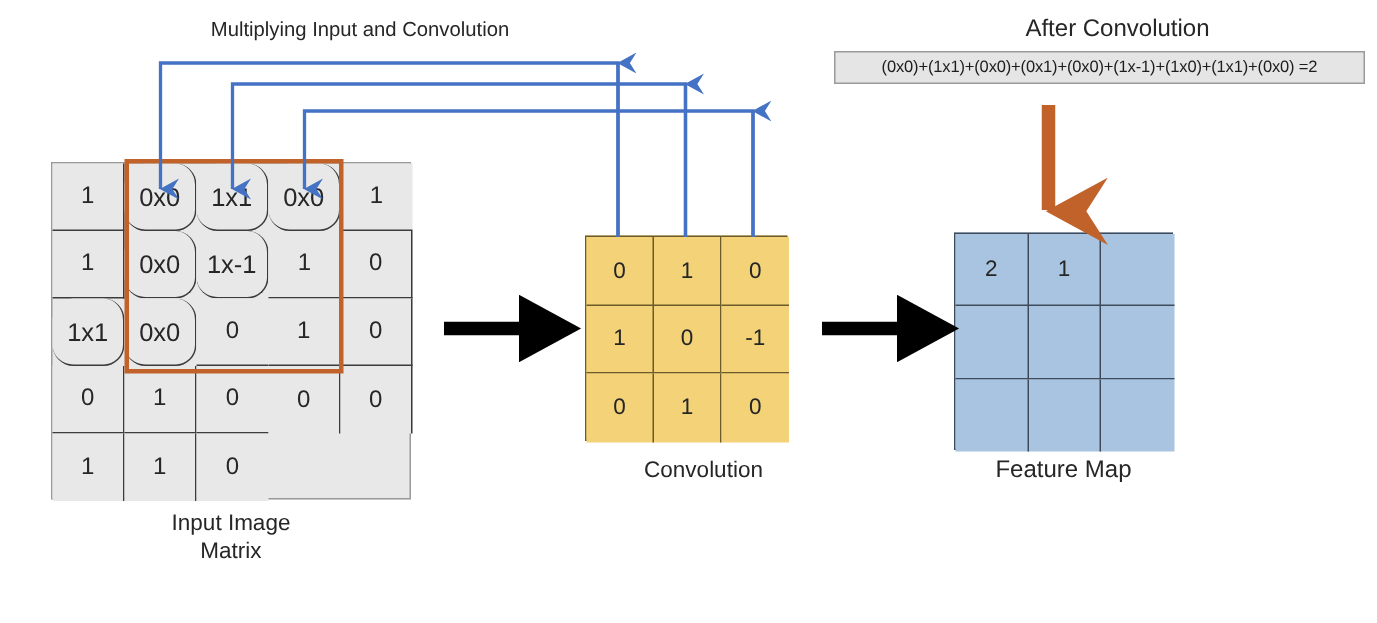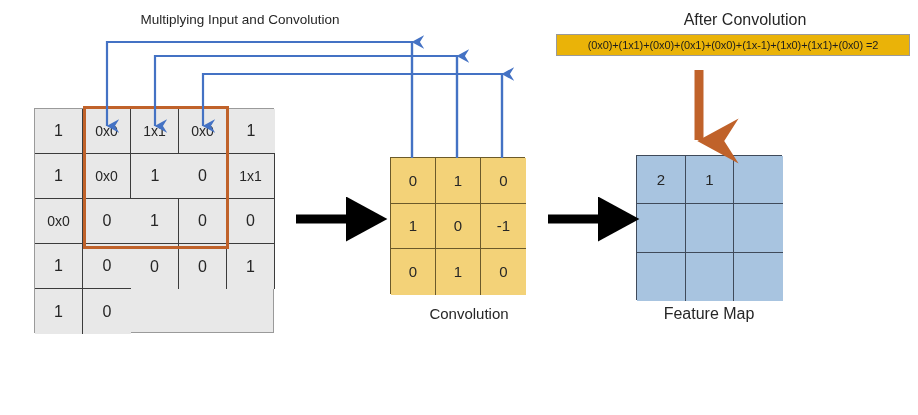--- a/index.html
+++ b/index.html
@@ -14,21 +14,21 @@
   .cell{box-sizing:border-box;display:flex;align-items:center;justify-content:center;
         font-size:15px;line-height:1;color:#262626;}
 
   
   #input-matrix{left:34px;top:108px;width:240px;height:225px;
       grid-template-columns:repeat(5,48px);grid-template-rows:repeat(5,45px);
       background:#e8e8e8;border:1px solid #9a9a9a;}
   #input-matrix .cell{background:#e8e8e8;border-right:1px solid #3b3b3b;border-bottom:1px solid #3b3b3b;}
   #input-matrix .cell.lastcol{border-right:none;}
   #input-matrix .cell.lastrow{border-bottom:none;}
-  #input-matrix .cell.mul{font-size:14px;}
+  #input-matrix .cell.mul{font-size:17px;border-radius:14px;}
   #input-matrix .cell.plain{font-size:16px;}
 
   
   #receptive-field{position:absolute;left:83px;top:106px;width:146px;height:143px;
       border:3px solid #c0622a;box-sizing:border-box;pointer-events:none;}
 
   
   #conv-matrix{left:390px;top:157px;width:135px;height:137px;
       grid-template-columns:repeat(3,45px);grid-template-rows:repeat(3,45.6px);
       background:#f3d278;border:1px solid #6b5a2a;}
@@ -47,21 +47,21 @@
   
   .caption{position:absolute;text-align:center;font-size:15px;color:#262626;line-height:1.25;}
   #title-multiplying{left:70px;top:12px;width:340px;font-size:13.5px;}
   #title-after-conv{left:600px;top:10px;width:290px;font-size:16px;}
   #caption-input{left:84px;top:340px;width:140px;font-size:15px;}
   #caption-conv{left:403px;top:305px;width:132px;font-size:15px;}
   #caption-feature{left:626px;top:304px;width:166px;font-size:16px;}
 
   
   #formula-box{position:absolute;left:556px;top:34px;width:354px;height:22px;
-      box-sizing:border-box;border:1px solid #9a9a9a;background:#eab308;
+      box-sizing:border-box;border:1px solid #9a9a9a;background:#e5e5e5;
       display:flex;align-items:center;justify-content:center;
       font-size:11px;color:#1d1d1d;letter-spacing:-0.1px;white-space:nowrap;}
 
   
   #arrow-layer{position:absolute;left:0;top:0;width:918px;height:415px;pointer-events:none;}
 </style>
 </head>
 <body>
 
 <div class="stage">
@@ -73,20 +73,21 @@
 
   <div class="matrix" id="input-matrix">
     <div class="cell plain">1</div>
     <div class="cell mul">0x0</div>
     <div class="cell mul">1x1</div>
     <div class="cell mul">0x0</div>
     <div class="cell plain lastcol">1</div>
 
     <div class="cell plain">1</div>
     <div class="cell mul">0x0</div>
+    <div class="cell mul">1x-1</div>
     <div class="cell plain lastcol">1</div>
 
     <div class="cell plain">0</div>
     <div class="cell mul">1x1</div>
     <div class="cell mul">0x0</div>
     <div class="cell plain lastcol">0</div>
 
     <div class="cell plain">1</div>
     <div class="cell plain">0</div>
     <div class="cell plain">0</div>
@@ -94,20 +95,24 @@
     <div class="cell plain lastcol">0</div>
 
     <div class="cell plain lastrow">0</div>
     <div class="cell plain lastrow">0</div>
     <div class="cell plain lastrow">1</div>
     <div class="cell plain lastrow">1</div>
     <div class="cell plain lastrow lastcol">0</div>
   </div>
   <div id="receptive-field"></div>
 
+  <div class="caption" id="caption-input">
+    <div>Input Image</div>
+    <div>Matrix</div>
+  </div>
 
   <div class="matrix" id="conv-matrix">
     <div class="cell">0</div>
     <div class="cell">1</div>
     <div class="cell lastcol">0</div>
     <div class="cell">1</div>
     <div class="cell">0</div>
     <div class="cell lastcol">-1</div>
     <div class="cell lastrow">0</div>
     <div class="cell lastrow">1</div>

